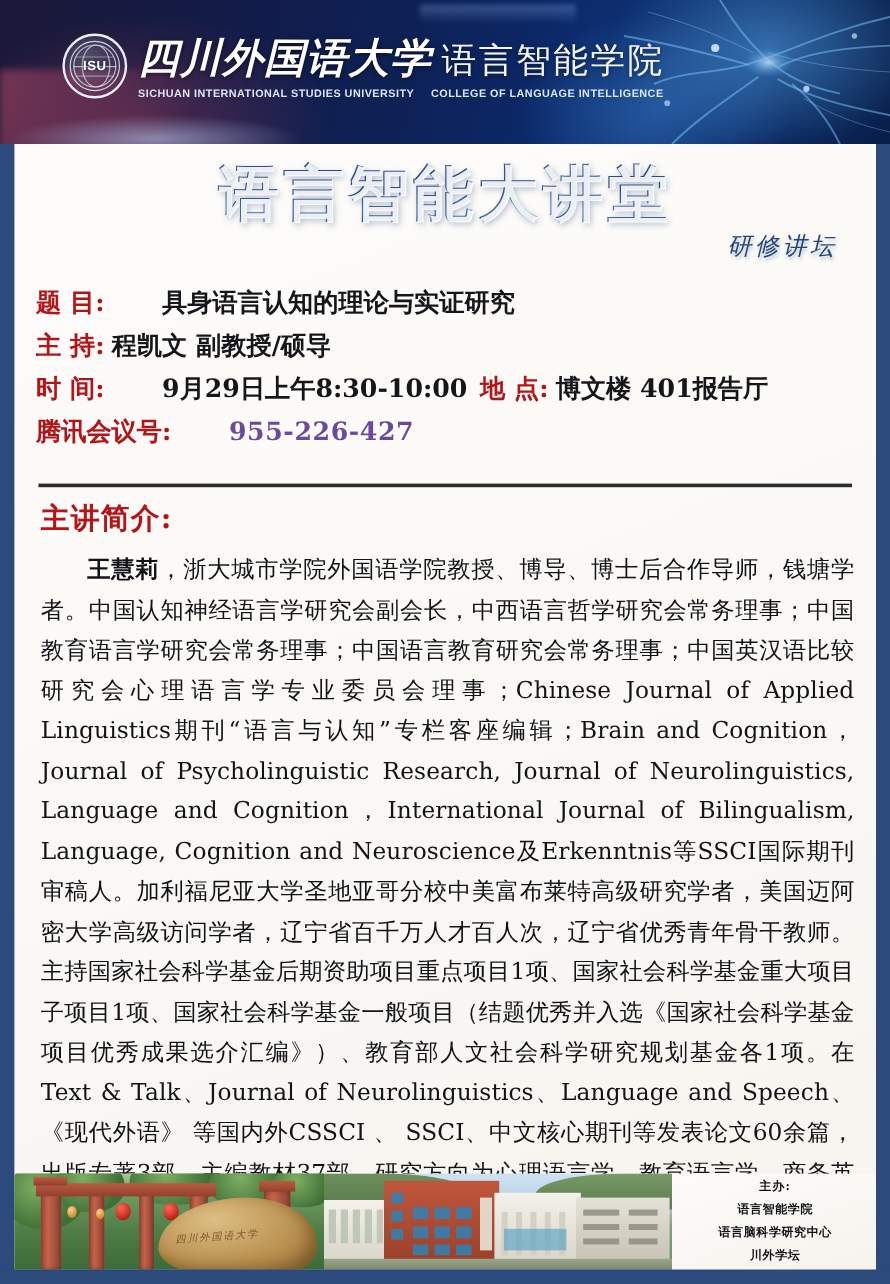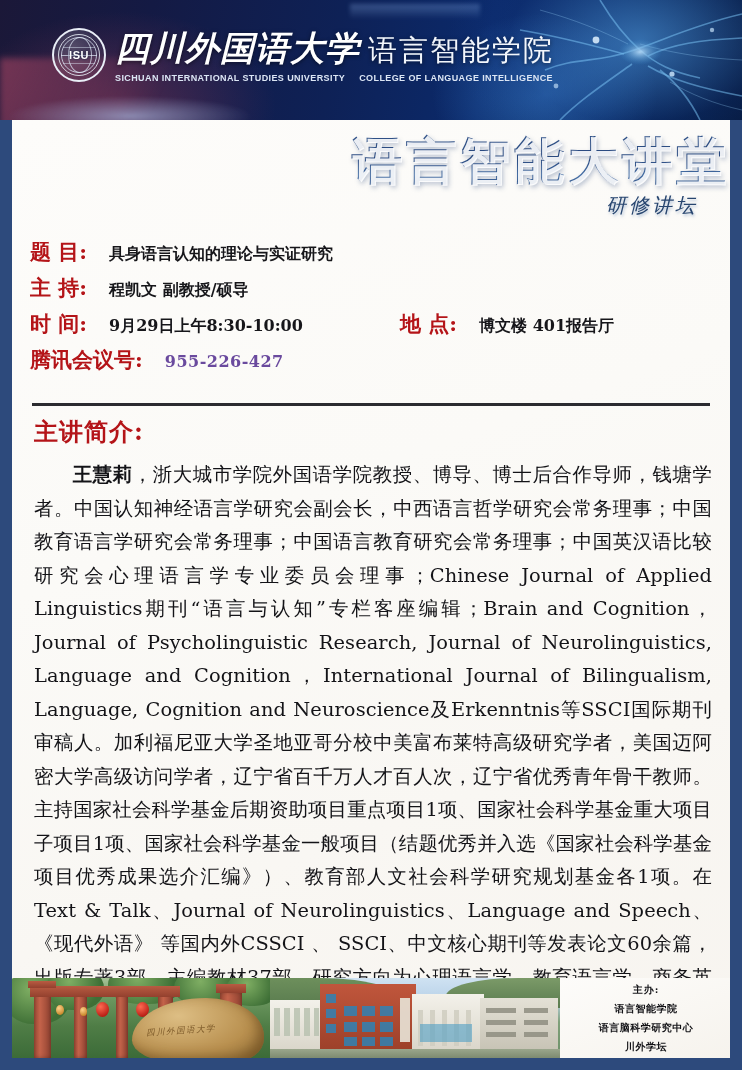--- a/index.html
+++ b/index.html
@@ -167,21 +167,21 @@
   }
 
   
   .title-wrap {
     position: relative;
     height: 120px;
   }
   .main-title {
     position: absolute;
     left: 0; right: 0; top: 8px;
-    text-align: right;
+    text-align: center;
     font-family: "DejaVu Serif", "Liberation Serif", serif;
     font-size: 50px;
     font-weight: 700;
     letter-spacing: 4px;
     color: #1f3f73;
     text-shadow:
       1px 1px 0 rgba(255,255,255,.9),
       2px 3px 5px rgba(40,70,120,.35);
     background: linear-gradient(180deg, #32558c 0%, #2a4a80 45%, #4a74ab 70%, #24406f 100%);
     -webkit-background-clip: text;
@@ -204,37 +204,37 @@
   .info {
     position: absolute;
     left: 18px; top: 118px;
     width: 682px;
   }
   .info-row {
     display: flex;
     align-items: baseline;
     margin-bottom: 8px;
   }
-  .col-left  { width: 370px; display: flex; align-items: baseline; }
+  .col-left  { width: 370px; display: flex; align-items: baseline; gap: 42px; }
   .col-right { flex: 1;      display: flex; align-items: baseline; }
 
   .lbl {
     color: #b41418;
     font-weight: 700;
     font-size: 21px;
     font-family: "DejaVu Serif", "Liberation Serif", serif;
     white-space: nowrap;
     flex: none;
   }
   .val {
     color: #16161a;
     font-weight: 700;
-    font-size: 16px;
-    font-family: "DejaVu Serif", "Liberation Serif", serif;
-    margin-left: 22px;
+    font-size: 21px;
+    font-family: "DejaVu Serif", "Liberation Serif", serif;
+    margin-left: 6px;
     white-space: nowrap;
   }
   .val.meeting {
     color: #6a4a9e;
     letter-spacing: .5px;
   }
 
   
   .divider {
     position: absolute;

